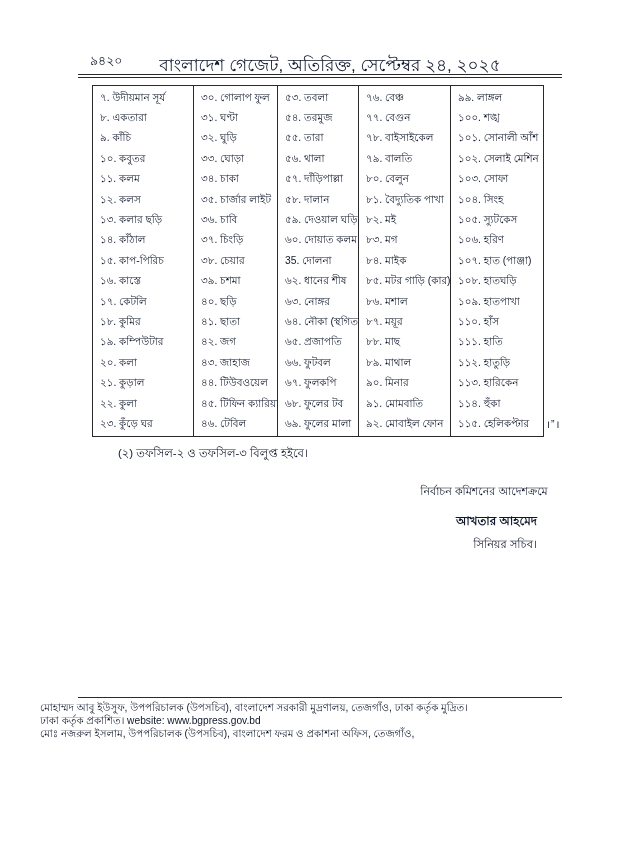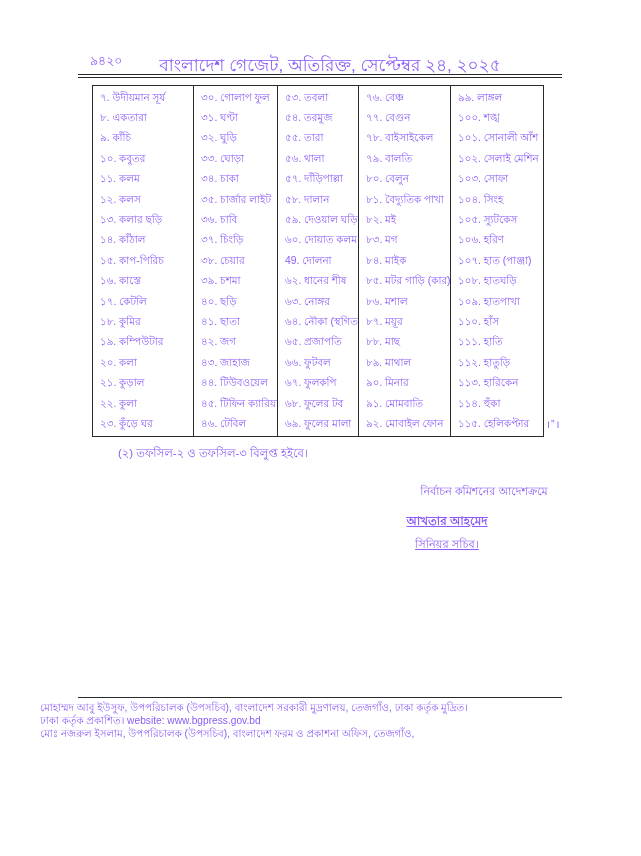--- a/index.html
+++ b/index.html
@@ -1,39 +1,39 @@
 <!DOCTYPE html>
 <html><head>
 <meta charset="utf-8">
 <style>
   html,body{margin:0;padding:0;background:#ffffff;}
   .page{
     position:relative;width:641px;height:856px;background:#fff;overflow:hidden;
-    font-family:"Liberation Sans","DejaVu Sans",sans-serif;color:#8b5cf6;
+    font-family:"Liberation Sans","DejaVu Sans",sans-serif;color:#0f172a;
   }
   
   .header{position:absolute;left:78px;top:52px;width:484px;height:20px;}
   .page-num{position:absolute;left:12px;top:0;font-size:12.5px;}
   .gz-title{position:absolute;left:0;right:0;top:0;text-align:center;font-size:17px;padding-left:20px;}
   .header-rule{position:absolute;left:78px;top:74px;width:484px;height:2px;
     border-top:1.5px solid #2a2a2a;border-bottom:1.5px solid #2a2a2a;}
   
   .symbol-table{
     position:absolute;left:92px;top:85px;width:452px;height:352px;box-sizing:border-box;
     border:1.2px solid #2a2a2a;display:grid;grid-template-columns:100px 84px 81px 92px 91px;
   }
   .sym-col{box-sizing:border-box;padding:2px 2px 0 7px;overflow:hidden;}
   .sym-col + .sym-col{border-left:1.2px solid #2a2a2a;}
   .cell{height:20.4px;display:flex;align-items:center;font-size:10.3px;white-space:nowrap;}
   .closing-mark{position:absolute;left:546px;top:417px;font-size:10.5px;letter-spacing:1px;}
   
   .clause{position:absolute;left:118px;top:445px;font-size:11.5px;}
   
   .order-line{position:absolute;left:394px;top:483px;width:180px;text-align:center;font-size:11px;}
-  .sig-block{position:absolute;left:357px;top:512px;width:180px;text-align:center;text-decoration:underline;}
+  .sig-block{position:absolute;left:357px;top:512px;width:180px;text-align:right;}
   .sig-name{font-size:11.8px;font-weight:bold;}
   .sig-title{font-size:11.3px;margin-top:4px;}
   
   .footer-rule{position:absolute;left:78px;top:697px;width:484px;border-top:1.2px solid #2a2a2a;}
   .footer{position:absolute;left:40px;top:701px;width:561px;text-align:left;font-size:10.2px;line-height:13px;}
 </style>
 </head>
 <body>
 
 <div class="page">
@@ -88,21 +88,21 @@
     <div class="sym-col">
 
     <div class="cell">৫৩. তবলা</div>
         <div class="cell">৫৪. তরমুজ</div>
         <div class="cell">৫৫. তারা</div>
         <div class="cell">৫৬. থালা</div>
         <div class="cell">৫৭. দাঁড়িপাল্লা</div>
         <div class="cell">৫৮. দালান</div>
         <div class="cell">৫৯. দেওয়াল ঘড়ি</div>
         <div class="cell">৬০. দোয়াত কলম</div>
-        <div class="cell">49. দোলনা</div>
+        <div class="cell">35. দোলনা</div>
         <div class="cell">৬২. ধানের শীষ</div>
         <div class="cell">৬৩. নোঙ্গর</div>
         <div class="cell">৬৪. নৌকা (স্থগিত)</div>
         <div class="cell">৬৫. প্রজাপতি</div>
         <div class="cell">৬৬. ফুটবল</div>
         <div class="cell">৬৭. ফুলকপি</div>
         <div class="cell">৬৮. ফুলের টব</div>
         <div class="cell">৬৯. ফুলের মালা</div>
       </div>
     <div class="sym-col">

